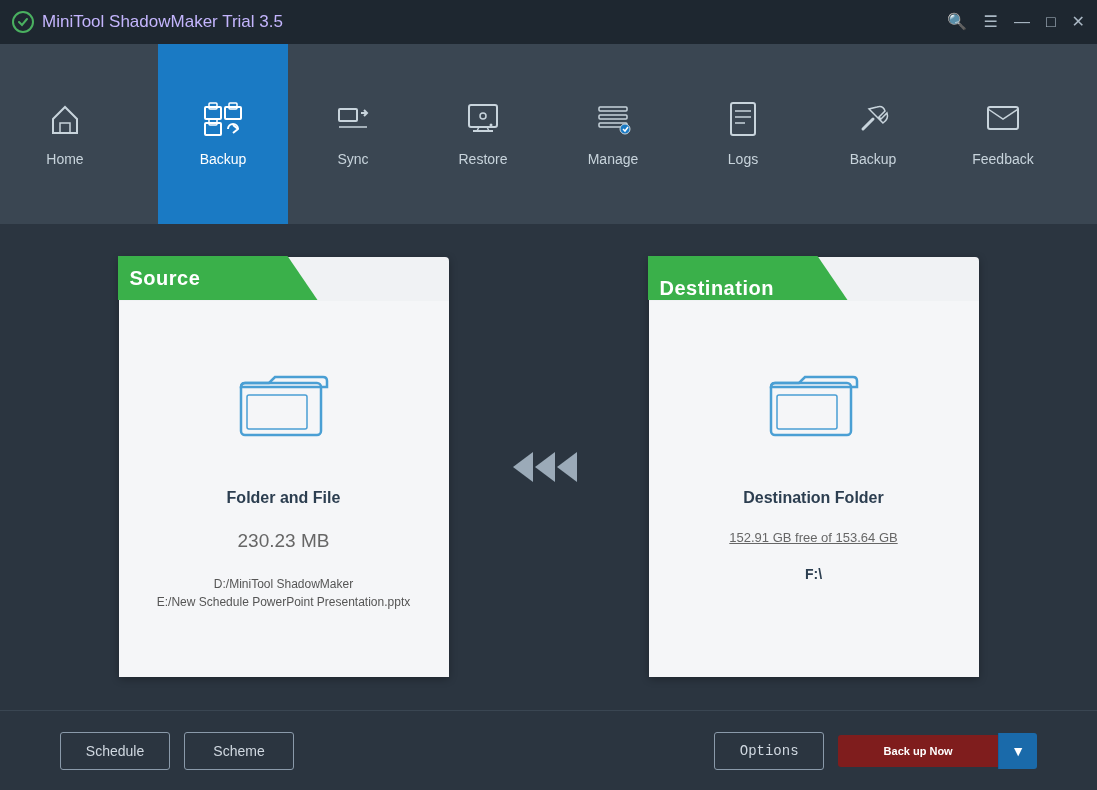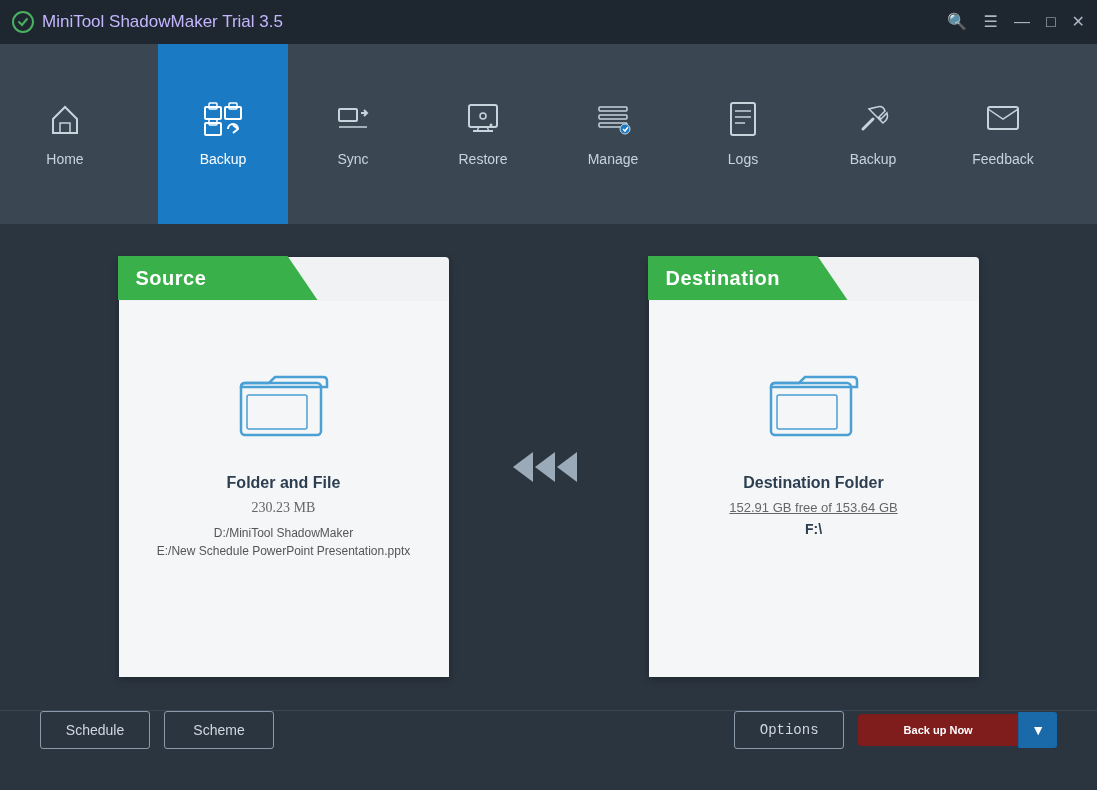--- a/index.html
+++ b/index.html
@@ -97,64 +97,65 @@
     }
     .card-header {
       position: absolute;
       top: -1px;
       left: -1px;
       height: 44px;
       width: 200px;
       background: #3ab04a;
       display: flex;
       align-items: center;
-      padding-left: 18px;
+      padding-left: 12px;
       clip-path: polygon(0 0, 85% 0, 100% 100%, 0 100%);
     }
     .card-header.dest {
       background: #3ab04a;
+      align-items: flex-end;
     }
     .card-header-text {
       color: #ffffff;
       font-size: 20px;
       font-weight: 600;
       letter-spacing: 0.5px;
     }
     .card-body {
       margin-top: 44px;
       padding: 24px 20px 16px;
       display: flex;
       flex-direction: column;
       align-items: center;
       justify-content: flex-start;
       height: calc(100% - 44px);
       background: #f5f6f8;
+      gap: 15px;
     }
 
     
     .folder-icon-wrap {
       margin-top: 40px;
       margin-bottom: 30px;
     }
     .folder-icon {
       width: 90px;
       height: 75px;
     }
 
     .card-title {
       font-size: 16px;
       font-weight: 700;
       color: #2c3e50;
       margin-bottom: 8px;
     }
     .card-size {
-      font-size: 14px;
+      font-size: 19px;
       color: #666;
       margin-bottom: 8px;
-      font-family: Liberation Serif, serif;
     }
     .card-path {
       font-size: 12px;
       color: #555;
       text-align: center;
       line-height: 1.5;
     }
 
     .dest-info {
       font-size: 13px;
@@ -181,23 +182,23 @@
 
     
     .bottom-bar {
       position: absolute;
       bottom: 0;
       left: 0;
       right: 0;
       height: 80px;
       background: #2b3540;
       display: flex;
-      align-items: flex-start;
+      align-items: center;
       justify-content: space-between;
-      padding: 0 40px;
+      padding: 0 60px;
       border-top: 1px solid #3a4652;
     }
     .bottom-left {
       display: flex;
       gap: 14px;
     }
     .bottom-right {
       display: flex;
       gap: 0;
       align-items: center;

